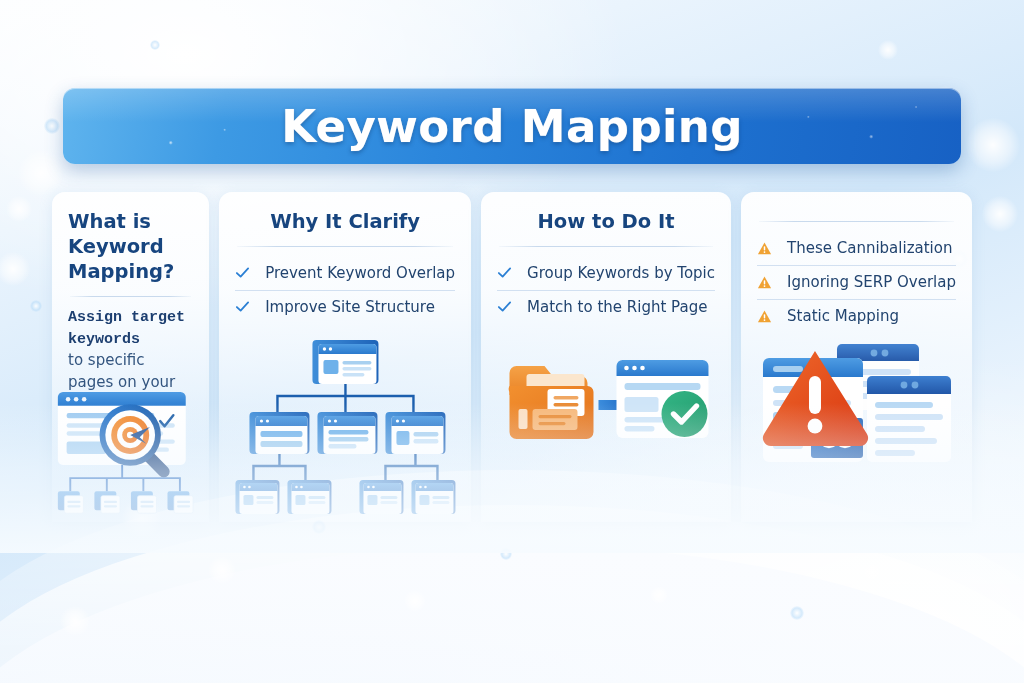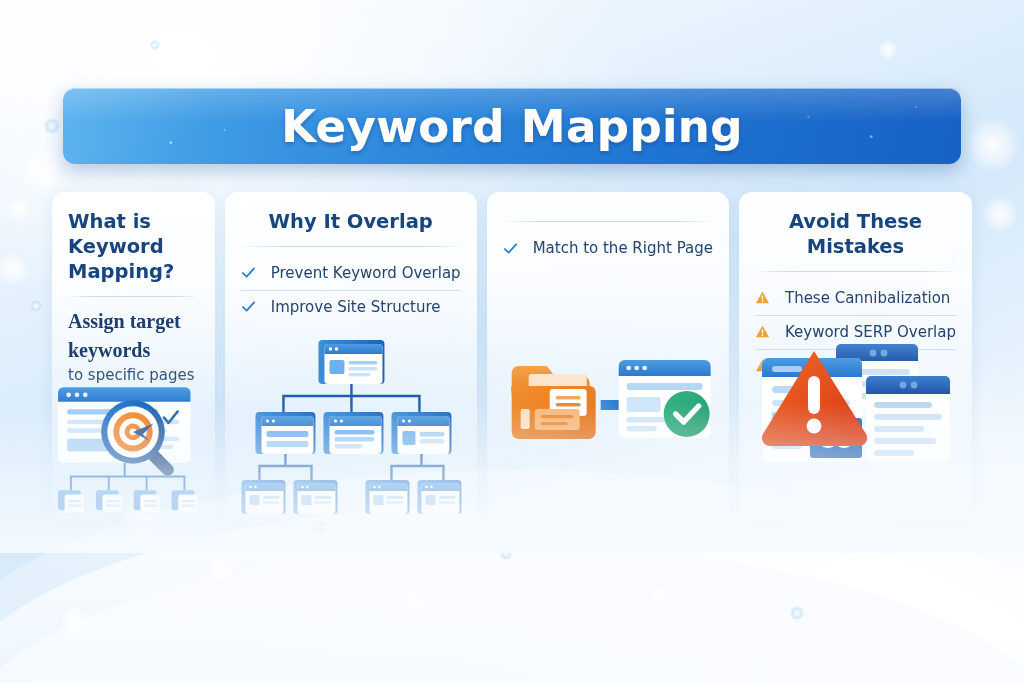--- a/index.html
+++ b/index.html
@@ -115,24 +115,24 @@
 
   .rule {
     height: 1px;
     background: linear-gradient(90deg, rgba(198,216,236,0.15), rgba(198,216,236,0.95) 18%, rgba(198,216,236,0.95) 82%, rgba(198,216,236,0.15));
     margin: 11px 2px 10px 2px;
   }
 
   .lead { margin-top: 2px; }
   .lead-strong {
     color: #1d3f70;
-    font-size: 20px;
+    font-size: 15px;
     font-weight: 600;
     line-height: 1.45;
-    font-family: Liberation Serif, serif;
+    font-family: Liberation Mono, monospace;
   }
   .lead-soft {
     color: #33557f;
     font-size: 15px;
     font-weight: 400;
     line-height: 1.45;
     font-family: "DejaVu Sans", sans-serif;
   }
 
   .bullets { list-style: none; }
@@ -286,21 +286,21 @@
               <rect x="9" y="6" width="26" height="24" rx="2.5" fill="#ffffff" stroke="#cfe3f6"></rect>
               <rect x="13" y="13" width="18" height="3" rx="1.5" fill="#b8d7f2"></rect>
               <rect x="13" y="19" width="18" height="3" rx="1.5" fill="#b8d7f2"></rect>
             </g>
           </g>
         </svg>
       </div>
     </section>
 
     <section class="panel">
-      <h2 class="panel-heading">Why It Overlap</h2>
+      <h2 class="panel-heading">Why It Clarify</h2>
       <div class="rule"></div>
       <ul class="bullets">
         <li class="bullet">
           <span class="ico">
             <svg viewBox="0 0 16 16">
                 <path d="M2 8.6 L6 12.4 L14 3.6" fill="none" stroke="#2a7fd4" stroke-width="1.9" stroke-linecap="round" stroke-linejoin="round"></path>
               </svg>
           </span>
           <span class="bullet-label">Prevent Keyword Overlap</span>
         </li>
@@ -420,22 +420,31 @@
               <circle cx="188" cy="153" r="1.3" fill="#ffffff"></circle>
             <rect x="182" y="161" width="10" height="10" rx="1.6" fill="#8cc0ec"></rect>
             <rect x="195" y="162" width="17" height="3" rx="1.5" fill="#a8d0f0"></rect>
             <rect x="195" y="167" width="17" height="3" rx="1.5" fill="#c9e2f7"></rect>
           </g>
         </svg>
       </div>
     </section>
 
     <section class="panel">
+      <h2 class="panel-heading">How to Do It</h2>
       <div class="rule"></div>
       <ul class="bullets">
+        <li class="bullet">
+          <span class="ico">
+            <svg viewBox="0 0 16 16">
+                <path d="M2 8.6 L6 12.4 L14 3.6" fill="none" stroke="#2a7fd4" stroke-width="1.9" stroke-linecap="round" stroke-linejoin="round"></path>
+              </svg>
+          </span>
+          <span class="bullet-label">Group Keywords by Topic</span>
+        </li>
         <li class="bullet">
           <span class="ico">
             <svg viewBox="0 0 16 16">
                 <path d="M2 8.6 L6 12.4 L14 3.6" fill="none" stroke="#2a7fd4" stroke-width="1.9" stroke-linecap="round" stroke-linejoin="round"></path>
               </svg>
           </span>
           <span class="bullet-label">Match to the Right Page</span>
         </li>
       </ul>
 
@@ -492,42 +501,41 @@
             <rect x="126" y="75" width="44" height="5.5" rx="2.7" fill="#cfe5f8"></rect>
             <rect x="126" y="84" width="30" height="5.5" rx="2.7" fill="#cfe5f8"></rect>
             <circle cx="186" cy="72" r="23" fill="url(#greenG)"></circle>
             <path d="M175 72 l8 8 l15 -16" fill="none" stroke="#ffffff" stroke-width="5.4" stroke-linecap="round" stroke-linejoin="round"></path>
           </g>
         </svg>
       </div>
     </section>
 
     <section class="panel">
-      <h2 class="panel-heading">Avoid These Mistakes</h2>
       <div class="rule"></div>
       <ul class="bullets">
         <li class="bullet">
           <span class="ico">
             <svg viewBox="0 0 16 16">
                 <path d="M8 1.6 L15 14.2 H1 Z" fill="#f0a233"></path>
                 <rect x="7.2" y="5.6" width="1.6" height="4.6" rx="0.8" fill="#ffffff"></rect>
                 <circle cx="8" cy="11.8" r="0.95" fill="#ffffff"></circle>
               </svg>
           </span>
           <span class="bullet-label">These Cannibalization</span>
         </li>
         <li class="bullet">
           <span class="ico">
             <svg viewBox="0 0 16 16">
                 <path d="M8 1.6 L15 14.2 H1 Z" fill="#f0a233"></path>
                 <rect x="7.2" y="5.6" width="1.6" height="4.6" rx="0.8" fill="#ffffff"></rect>
                 <circle cx="8" cy="11.8" r="0.95" fill="#ffffff"></circle>
               </svg>
           </span>
-          <span class="bullet-label">Keyword SERP Overlap</span>
+          <span class="bullet-label">Ignoring SERP Overlap</span>
         </li>
         <li class="bullet">
           <span class="ico">
             <svg viewBox="0 0 16 16">
                 <path d="M8 1.6 L15 14.2 H1 Z" fill="#f0a233"></path>
                 <rect x="7.2" y="5.6" width="1.6" height="4.6" rx="0.8" fill="#ffffff"></rect>
                 <circle cx="8" cy="11.8" r="0.95" fill="#ffffff"></circle>
               </svg>
           </span>
           <span class="bullet-label">Static Mapping</span>

